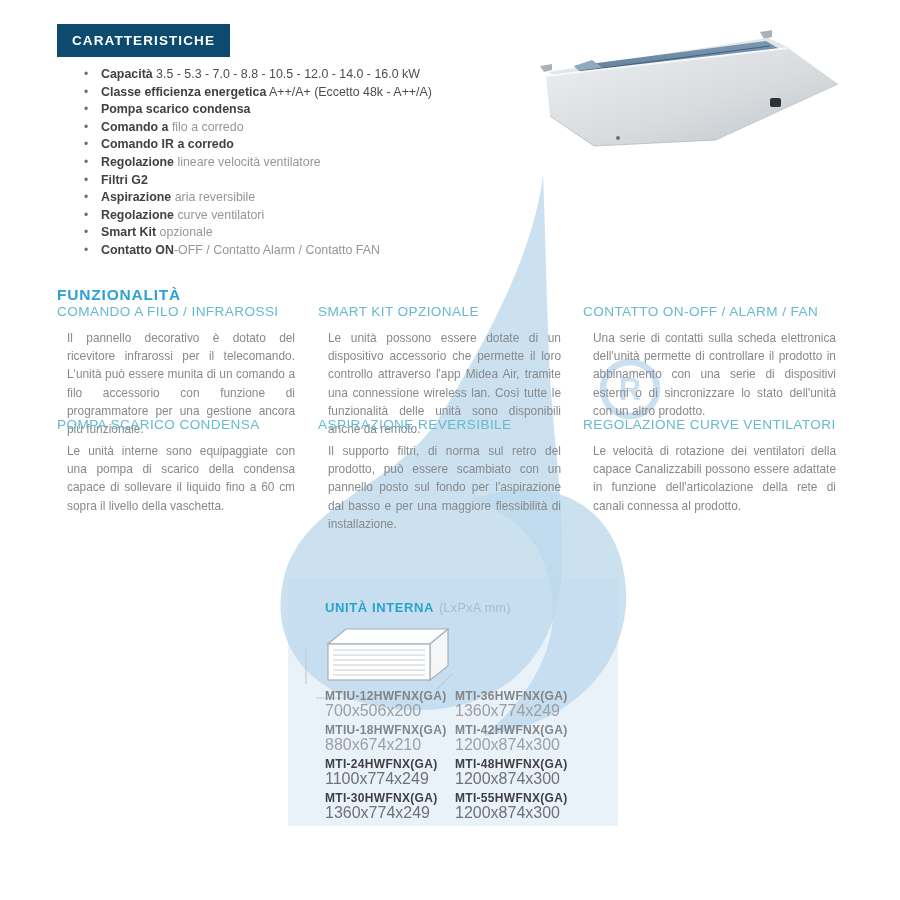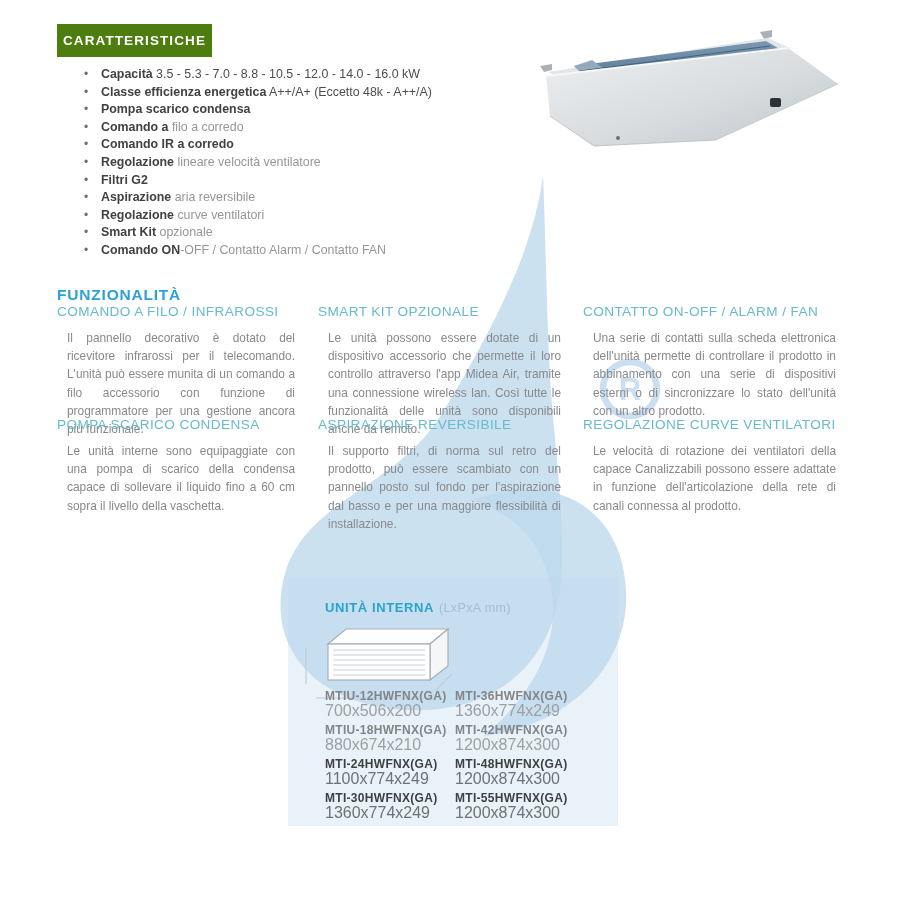--- a/index.html
+++ b/index.html
@@ -6,22 +6,22 @@
   .page{
     position:relative;width:900px;height:900px;background:#ffffff;overflow:hidden;
     font-family:"Liberation Sans",sans-serif;color:#4c4d4f;
   }
   .wm{position:absolute;left:0;top:0;z-index:0;}
   .content{position:relative;z-index:1;}
 
   
   .chip{
     position:absolute;left:57px;top:24px;height:33px;line-height:33px;
-    background:#4d7c0f;color:#ffffff;font-size:13.5px;font-weight:bold;
-    letter-spacing:1.1px;padding:0 6px;
+    background:#0c4a6e;color:#ffffff;font-size:13.5px;font-weight:bold;
+    letter-spacing:1.1px;padding:0 15px;
   }
 
   
   .features{position:absolute;left:84px;top:66px;width:450px;margin:0;padding:0;list-style:none;}
   .features li{
     position:relative;padding-left:17px;font-size:12.4px;line-height:17.6px;color:#4c4d4f;
   }
   .features li::before{
     content:"•";position:absolute;left:0;top:0;color:#6d6e71;font-size:12px;
   }
@@ -88,21 +88,21 @@
       <li><b>Capacità</b><span> 3.5 - 5.3 - 7.0 - 8.8 - 10.5 - 12.0 - 14.0 - 16.0 kW</span></li>
       <li><b>Classe efficienza energetica</b><span> A++/A+ (Eccetto 48k - A++/A)</span></li>
       <li><b>Pompa scarico condensa</b><span></span></li>
       <li><b>Comando a</b><span class="mut"> filo a corredo</span></li>
       <li><b>Comando IR a corredo</b><span></span></li>
       <li><b>Regolazione</b><span class="mut"> lineare velocità ventilatore</span></li>
       <li><b>Filtri G2</b><span></span></li>
       <li><b>Aspirazione</b><span class="mut"> aria reversibile</span></li>
       <li><b>Regolazione</b><span class="mut"> curve ventilatori</span></li>
       <li><b>Smart Kit</b><span class="mut"> opzionale</span></li>
-      <li><b>Comando ON</b><span class="mut">-OFF / Contatto Alarm / Contatto FAN</span></li>
+      <li><b>Contatto ON</b><span class="mut">-OFF / Contatto Alarm / Contatto FAN</span></li>
     </ul>
 
     <svg class="photo" width="305" height="135" viewBox="0 0 305 135" aria-hidden="true">
       <defs>
         <linearGradient id="bodyGrad" x1="0" y1="0" x2="1" y2="1">
           <stop offset="0" stop-color="#eef0f1"></stop>
           <stop offset="0.55" stop-color="#d8dcdf"></stop>
           <stop offset="1" stop-color="#bfc5ca"></stop>
         </linearGradient>
         <linearGradient id="grilleGrad" x1="0" y1="0" x2="0" y2="1">

